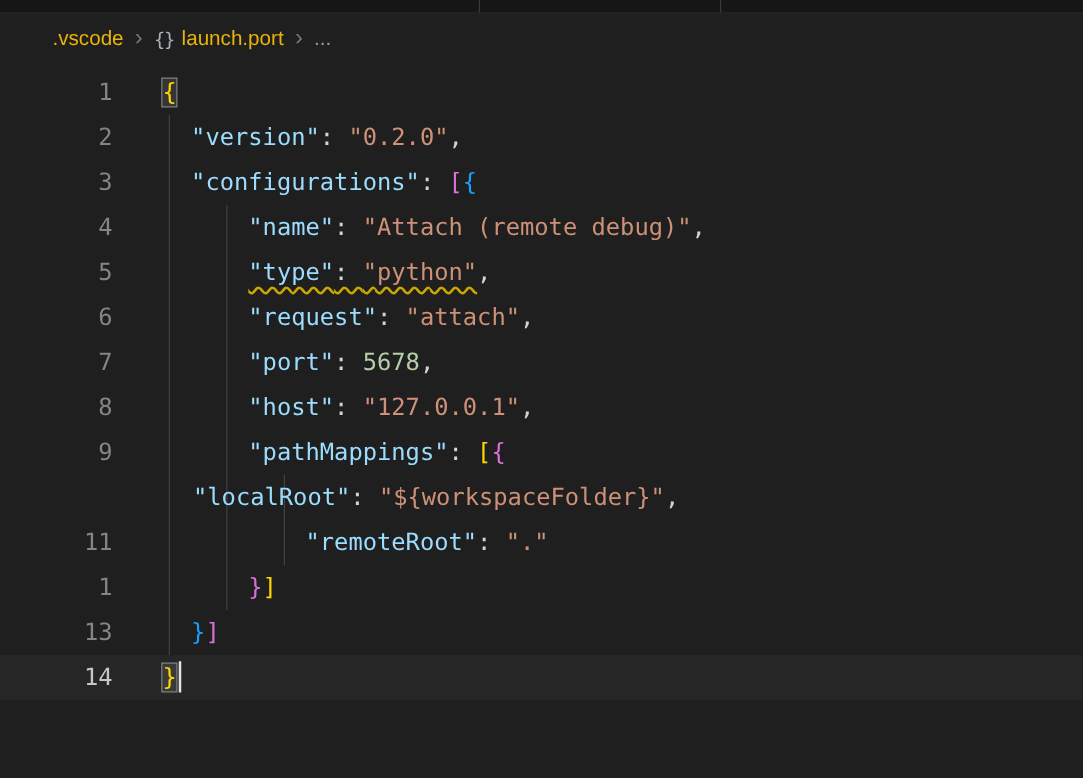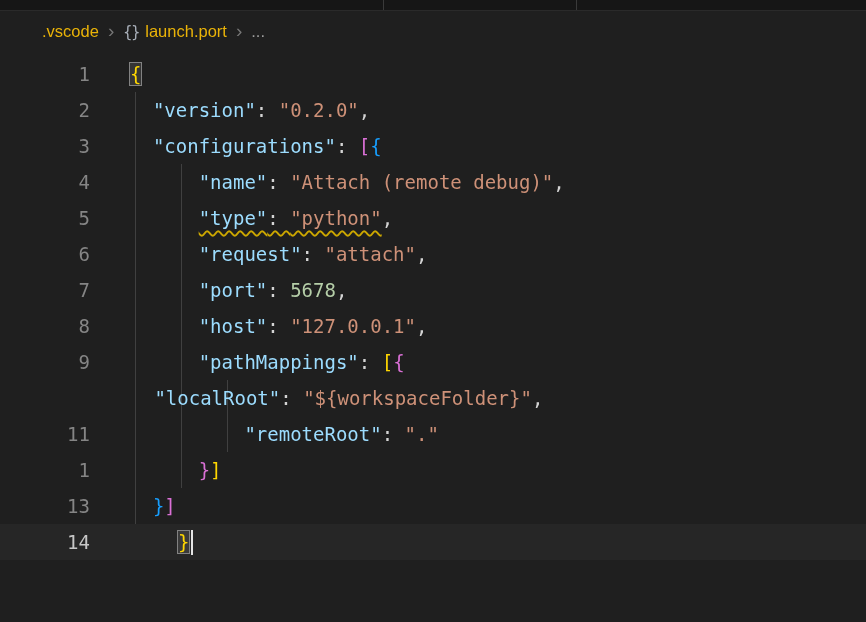--- a/index.html
+++ b/index.html
@@ -44,21 +44,21 @@
     font-family: "DejaVu Sans Mono", monospace;
     font-size: 19px;
     color: var(--punctuation, #d4d4d4);
   }
   .indent-guide {
     position: absolute; width: 1px;
     background: var(--indentGuide, #404040);
     z-index: 0;
   }
   .row { position: relative; z-index: 1; display: flex; height: 36px; line-height: 36px; }
-  .row.active { background: rgba(255,255,255,0.03); gap: 48px; }
+  .row.active { background: rgba(255,255,255,0.03); }
   .gutter {
     width: 90px; flex: 0 0 90px; text-align: right;
     color: var(--lineNumber, #858585);
     user-select: none; cursor: pointer;
   }
   .row.active .gutter { color: var(--lineNumberActive, #c6c6c6); }
   .code { padding-left: 40px; white-space: pre; }
 
   .tk-p   { color: var(--punctuation, #d4d4d4); }
   .tk-key { color: var(--key, #9cdcfe); }

